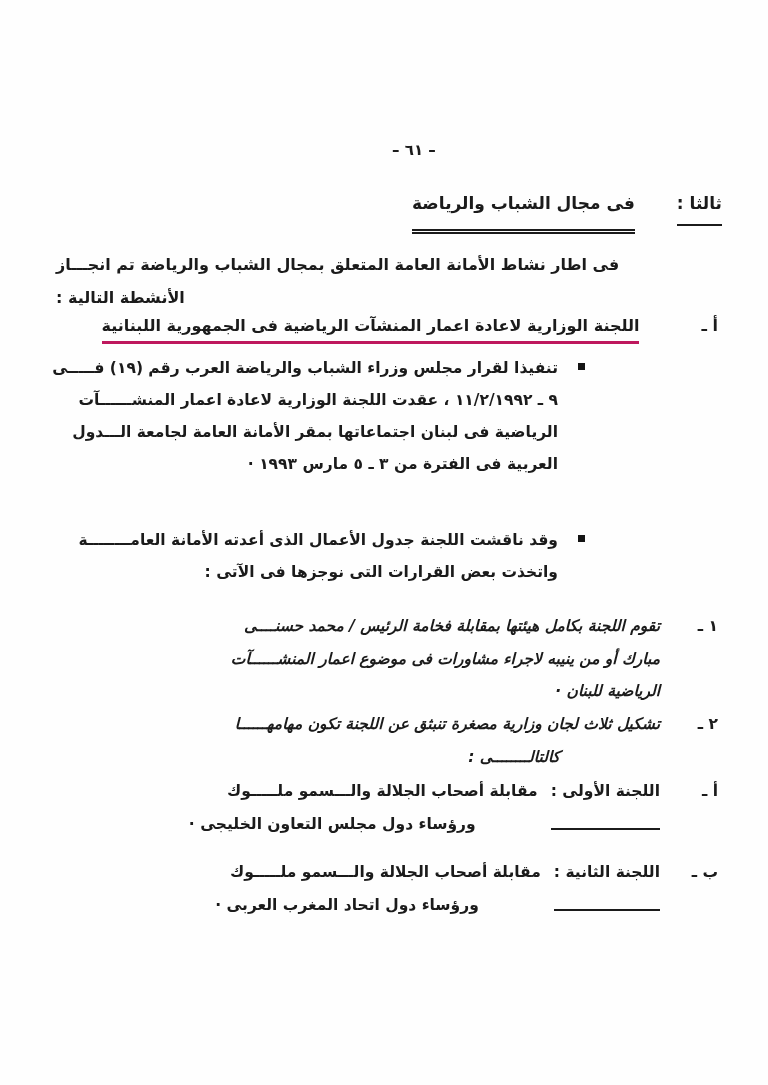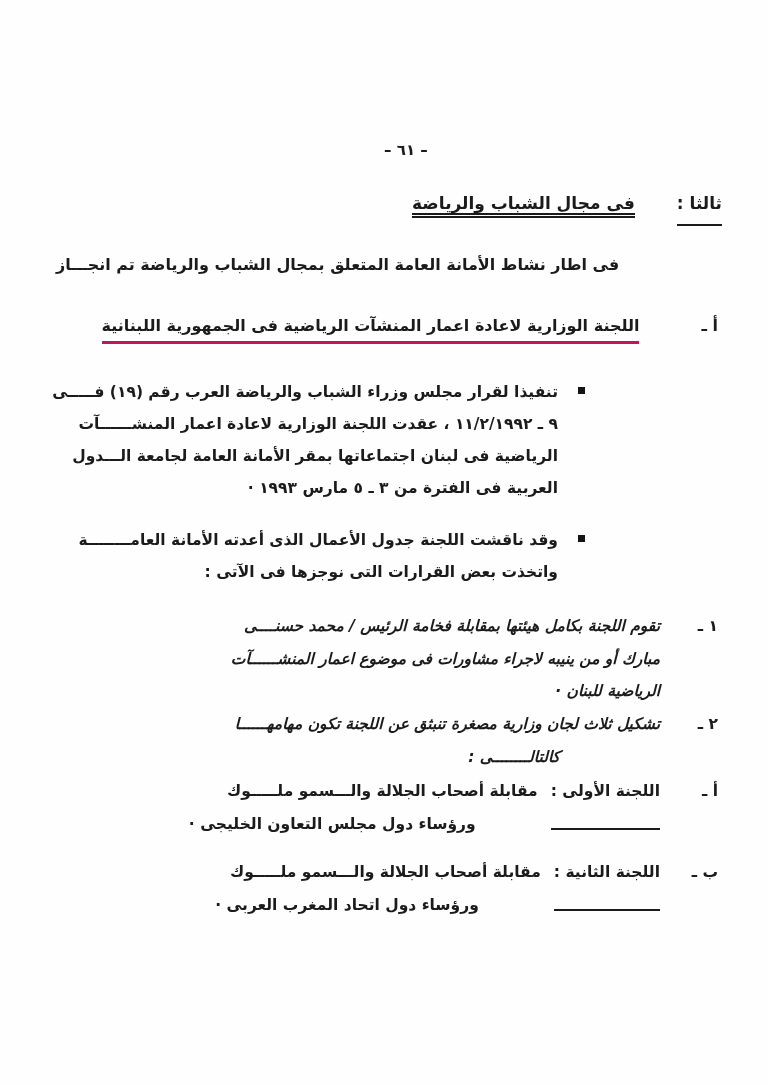--- a/index.html
+++ b/index.html
@@ -7,45 +7,45 @@
     position:relative;
     width:768px;height:1085px;
     background:#fefefe;
     font-family:"DejaVu Sans",sans-serif;
     font-weight:700;
     color:#1b1b1b;
     direction:rtl;
     overflow:hidden;
   }
   .pagenum{
-    position:absolute;top:141px;left:384px;
+    position:absolute;top:141px;left:392px;
     font-size:15px;letter-spacing:3px;direction:rtl;
   }
   .heading{
     position:absolute;top:193px;right:46px;
     display:flex;gap:42px;align-items:flex-start;
     font-size:17px;
   }
   .h-marker{border-bottom:2px solid #1b1b1b;padding-bottom:11px;}
-  .h-title{border-bottom:5px double #1b1b1b;padding-bottom:0;}
+  .h-title{border-bottom:5px double #1b1b1b;padding-bottom:16px;}
   .intro{
     position:absolute;top:248px;right:56px;width:656px;
     font-size:16px;line-height:33px;text-align:left;
   }
   .sect{
     position:absolute;top:316px;right:50px;
     display:flex;gap:62px;align-items:flex-start;
     font-size:16px;
   }
   .sect-title{border-bottom:3px solid #be185d;padding-bottom:6px;}
   .bullet{
     position:absolute;right:210px;width:458px;
     font-size:15.5px;line-height:32px;text-align:right;
   }
-  .b1{top:376px;}
+  .b1{top:352px;}
   .b2{top:524px;}
   .sq{
     position:absolute;right:-27px;top:11px;
     width:7px;height:7px;background:#141414;display:block;
   }
   .item{
     position:absolute;right:50px;display:flex;
     font-size:15.5px;line-height:32.5px;
   }
   .i1{top:610px;}
@@ -72,20 +72,21 @@
 
   <div class="pagenum">– ٦١ –</div>
 
   <div class="heading">
     <span class="h-marker">ثالثا :</span>
     <span class="h-title">فى مجال الشباب والرياضة</span>
   </div>
 
   <div class="intro">
     <div class="line">فى اطار نشاط الأمانة العامة  المتعلق  بمجال الشباب والرياضة تم انجـــاز</div>
+    <div class="line">الأنشطة التالية :</div>
   </div>
 
   <div class="sect">
     <span>أ ـ</span>
     <span class="sect-title">اللجنة الوزارية لاعادة اعمار المنشآت الرياضية فى الجمهورية اللبنانية</span>
   </div>
 
   <div class="bullet b1">
     <span class="sq"></span>
     <div class="line">تنفيذا لقرار مجلس وزراء  الشباب والرياضة العرب رقم (١٩) فـــــى</div>

